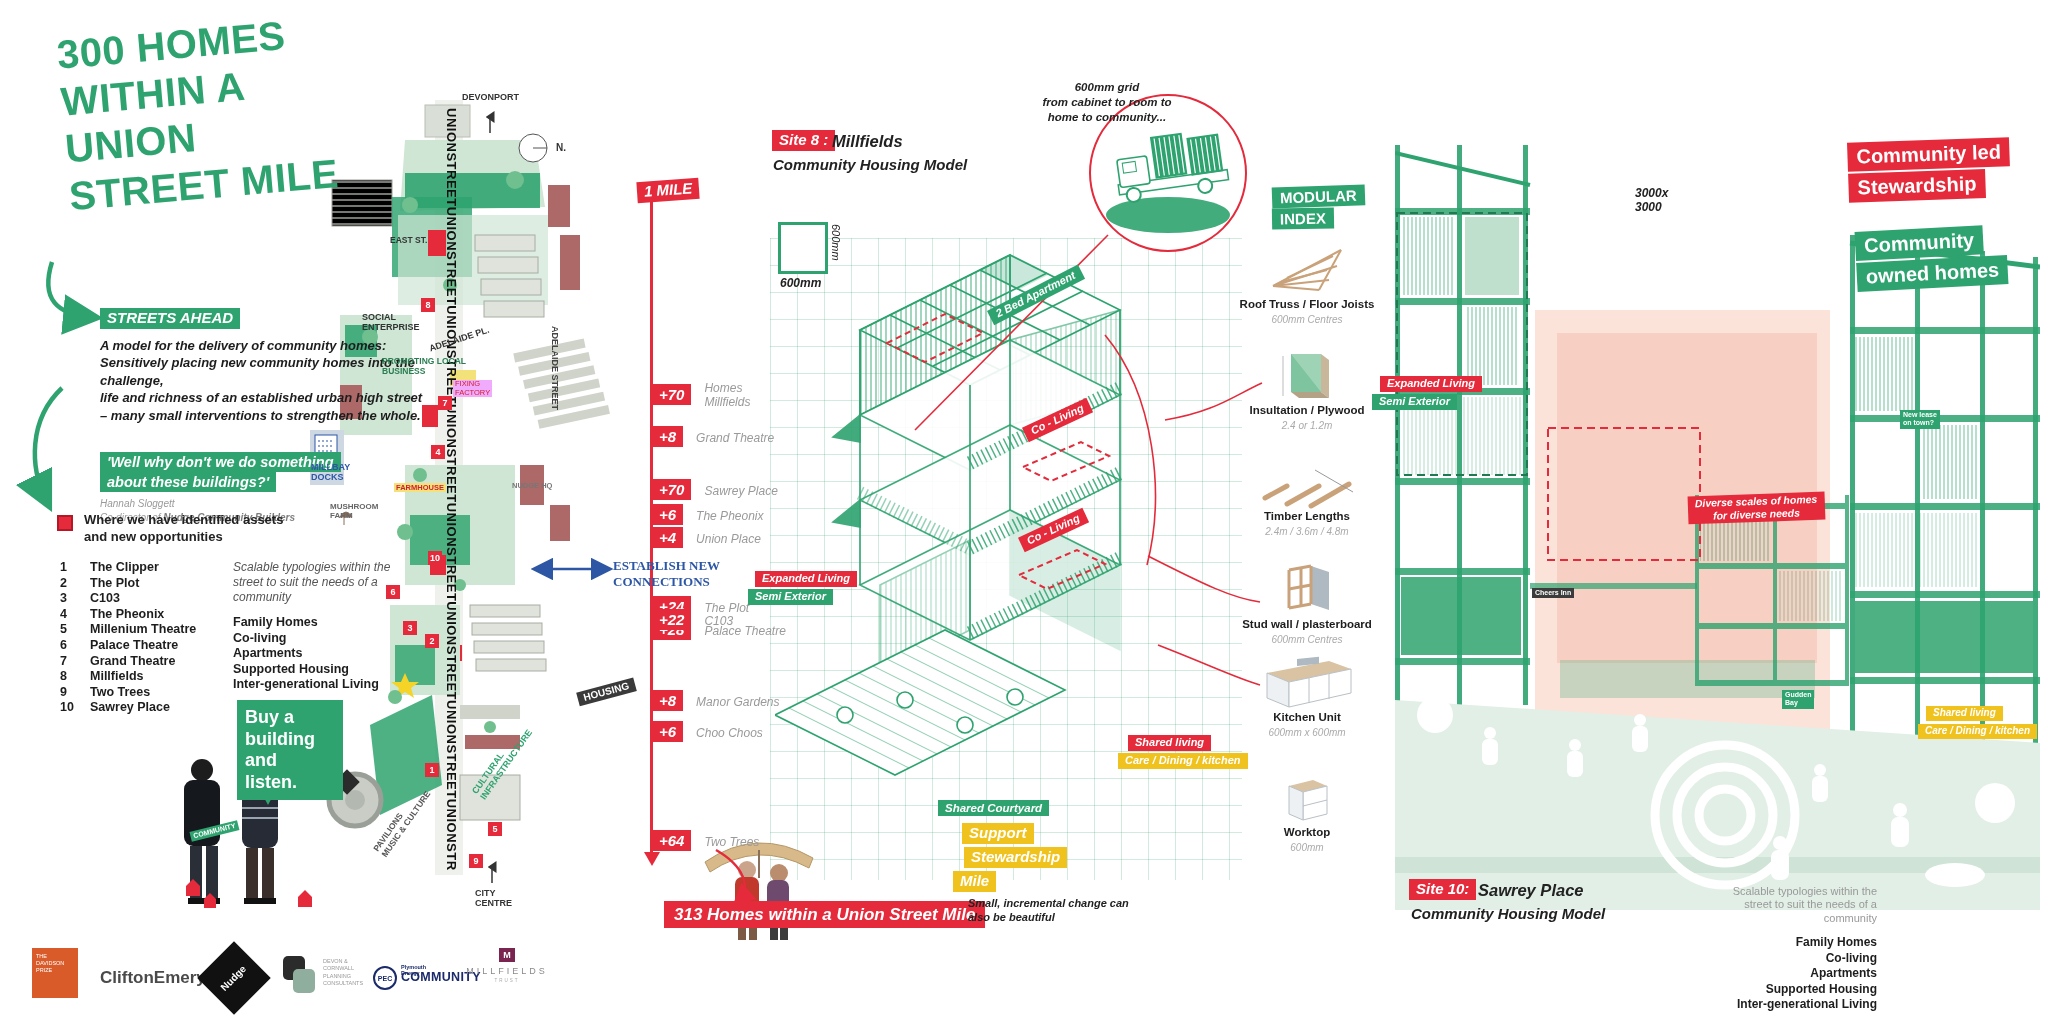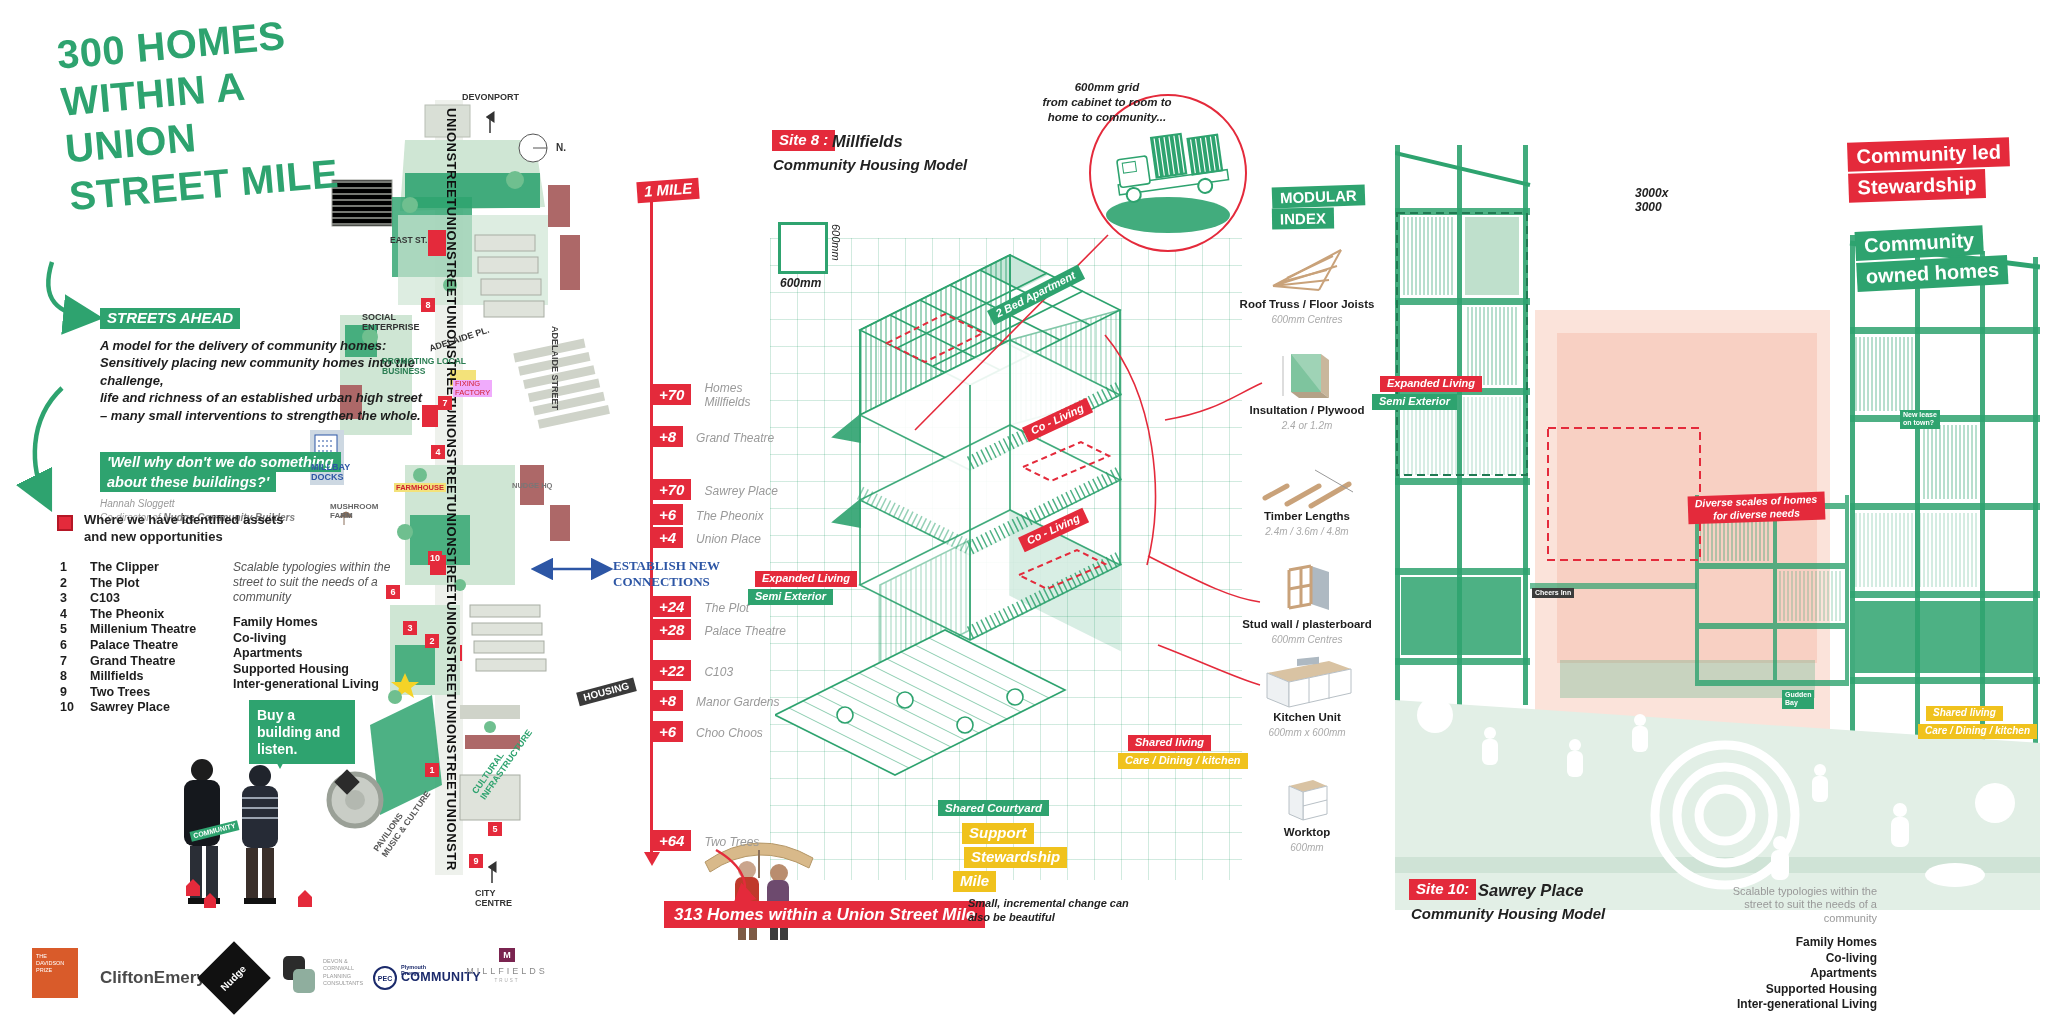--- a/index.html
+++ b/index.html
@@ -119,21 +119,21 @@
     <div class="typ-items" style="margin-top:10px;">
 
     <div>Family Homes</div>
         <div>Co-living</div>
         <div>Apartments</div>
         <div>Supported Housing</div>
         <div>Inter-generational Living</div>
       </div>
   </div>
 
-  <div class="bubble pre z10" style="left:249px;top:700px;width:90px;font-size:14px;">Buy a
+  <div class="bubble pre z10" style="left:237px;top:700px;width:90px;font-size:18px;">Buy a
 building and
 listen.</div>
 
   <svg class="abs" style="left:150px;top:748px;z-index:4;" width="170" height="170" viewBox="0 0 170 170">
     <circle cx="52" cy="22" r="11" fill="#1d1d1d"></circle>
     <rect x="34" y="32" width="36" height="66" rx="9" fill="#15181d"></rect>
     <rect x="40" y="98" width="12" height="54" fill="#2a2e36"></rect>
     <rect x="56" y="98" width="12" height="54" fill="#2a2e36"></rect>
     <rect x="38" y="150" width="16" height="6" fill="#111"></rect>
     <rect x="54" y="150" width="16" height="6" fill="#111"></rect>
@@ -286,21 +286,21 @@
   <div class="vline-arrow"></div>
 
   <div class="marker" style="top:381px;"><span class="mb2">+70</span><span class="ml2">Homes
 Millfields</span></div>
   <div class="marker" style="top:426px;"><span class="mb2">+8</span><span class="ml2">Grand Theatre</span></div>
   <div class="marker" style="top:479px;"><span class="mb2">+70</span><span class="ml2">Sawrey Place</span></div>
   <div class="marker" style="top:504px;"><span class="mb2">+6</span><span class="ml2">The Pheonix</span></div>
   <div class="marker" style="top:527px;"><span class="mb2">+4</span><span class="ml2">Union Place</span></div>
   <div class="marker" style="top:596px;"><span class="mb2">+24</span><span class="ml2">The Plot</span></div>
   <div class="marker" style="top:619px;"><span class="mb2">+28</span><span class="ml2">Palace Theatre</span></div>
-  <div class="marker" style="top:660px;"><span class="mb2">+22</span><span class="ml2">C103</span></div>
+  <div class="marker" style="top:609px;"><span class="mb2">+22</span><span class="ml2">C103</span></div>
   <div class="marker" style="top:690px;"><span class="mb2">+8</span><span class="ml2">Manor Gardens</span></div>
   <div class="marker" style="top:721px;"><span class="mb2">+6</span><span class="ml2">Choo Choos</span></div>
   <div class="marker" style="top:830px;"><span class="mb2">+64</span><span class="ml2">Two Trees</span></div>
 
   <div class="abs pre b z10" style="left:613px;top:558px;font-size:13px;color:#2d56a5;line-height:1.25;font-family:Liberation Serif, serif;">ESTABLISH NEW
 CONNECTIONS</div>
   <span class="abs rbadge z10" style="left:664px;top:901px;font-size:17px;padding:3px 10px;">313 Homes within a Union Street Mile</span>
 
   <div class="grid600"></div>
   <span class="abs rbadge z10" style="left:772px;top:130px;font-size:15px;font-style:italic;">Site 8 :</span>

